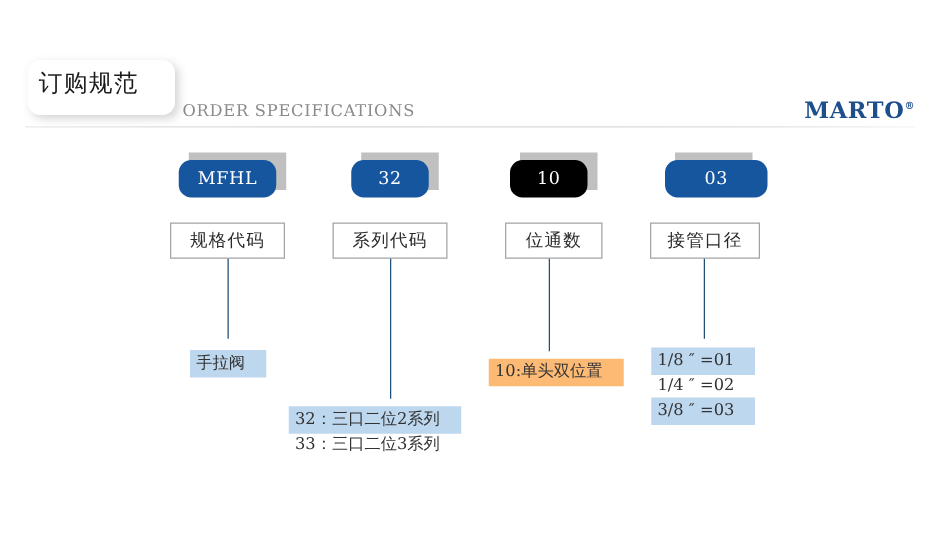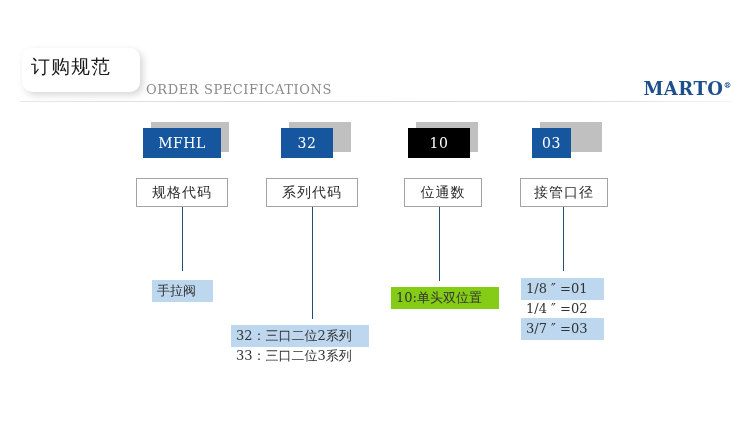--- a/index.html
+++ b/index.html
@@ -109,20 +109,21 @@
     top: 0;
     height: 30px;
     background: #15569f;
     color: #ffffff;
     font-family: "DejaVu Serif", serif;
     font-size: 14px;
     letter-spacing: 0.5px;
     display: flex;
     align-items: center;
     justify-content: center;
+    border-radius: 10px;
   }
 
   
   .label-box {
     position: absolute;
     top: 74px;
     height: 29px;
     border: 1px solid #a3a3a3;
     background: #ffffff;
     color: #2b2b2b;
@@ -181,46 +182,46 @@
       </div>
       <div class="label-box" style="left: 136px; width: 92px;">规格代码</div>
       <div class="connector" style="left: 182px; top: 103px; height: 64px; background: rgb(31, 78, 121);"></div>
       <div class="values" style="left: 152px; top: 176px;">
         <div class="line"><span class="row hl" style="background: rgb(189, 215, 238);">手拉阀</span></div>
       </div>
     </div>
     <div class="column">
       <div class="chip-wrap" style="left: 281px; width: 62px;">
         <div class="chip-shadow" style="background: rgb(192, 192, 192);"></div>
-        <div class="chip" style="width: 52px; background: rgb(21, 86, 159);">32</div>
+        <div class="chip" style="width: 62px; background: rgb(21, 86, 159);">32</div>
       </div>
       <div class="label-box" style="left: 266px; width: 92px;">系列代码</div>
       <div class="connector" style="left: 312px; top: 103px; height: 112px; background: rgb(31, 78, 121);"></div>
       <div class="values" style="left: 231px; top: 221px;">
         <div class="line"><span class="row hl" style="background: rgb(189, 215, 238);">32：三口二位2系列</span></div>
         <div class="line"><span class="row">33：三口二位3系列</span></div>
       </div>
     </div>
     <div class="column">
       <div class="chip-wrap" style="left: 408px; width: 62px;">
         <div class="chip-shadow" style="background: rgb(192, 192, 192);"></div>
         <div class="chip" style="width: 62px; background: #000000;">10</div>
       </div>
       <div class="label-box" style="left: 404px; width: 78px;">位通数</div>
       <div class="connector" style="left: 439px; top: 103px; height: 74px; background: rgb(31, 78, 121);"></div>
       <div class="values" style="left: 391px; top: 183px;">
-        <div class="line"><span class="row hl" style="background: #84cc16;">10:单头双位置</span></div>
+        <div class="line"><span class="row hl" style="background: #fdba74;">10:单头双位置</span></div>
       </div>
     </div>
     <div class="column">
       <div class="chip-wrap" style="left: 532px; width: 62px;">
         <div class="chip-shadow" style="background: rgb(192, 192, 192);"></div>
-        <div class="chip" style="width: 39px; background: rgb(21, 86, 159);">03</div>
+        <div class="chip" style="width: 82px; background: rgb(21, 86, 159);">03</div>
       </div>
       <div class="label-box" style="left: 520px; width: 88px;">接管口径</div>
       <div class="connector" style="left: 563px; top: 103px; height: 64px; background: rgb(31, 78, 121);"></div>
       <div class="values" style="left: 521px; top: 174px;">
         <div class="line"><span class="row hl" style="background: rgb(189, 215, 238);">1/8 ″ =01</span></div>
         <div class="line"><span class="row">1/4 ″ =02</span></div>
-        <div class="line"><span class="row hl" style="background: rgb(189, 215, 238);">3/7 ″ =03</span></div>
+        <div class="line"><span class="row hl" style="background: rgb(189, 215, 238);">3/8 ″ =03</span></div>
       </div>
     </div>
   </div>
 
 </body></html>

